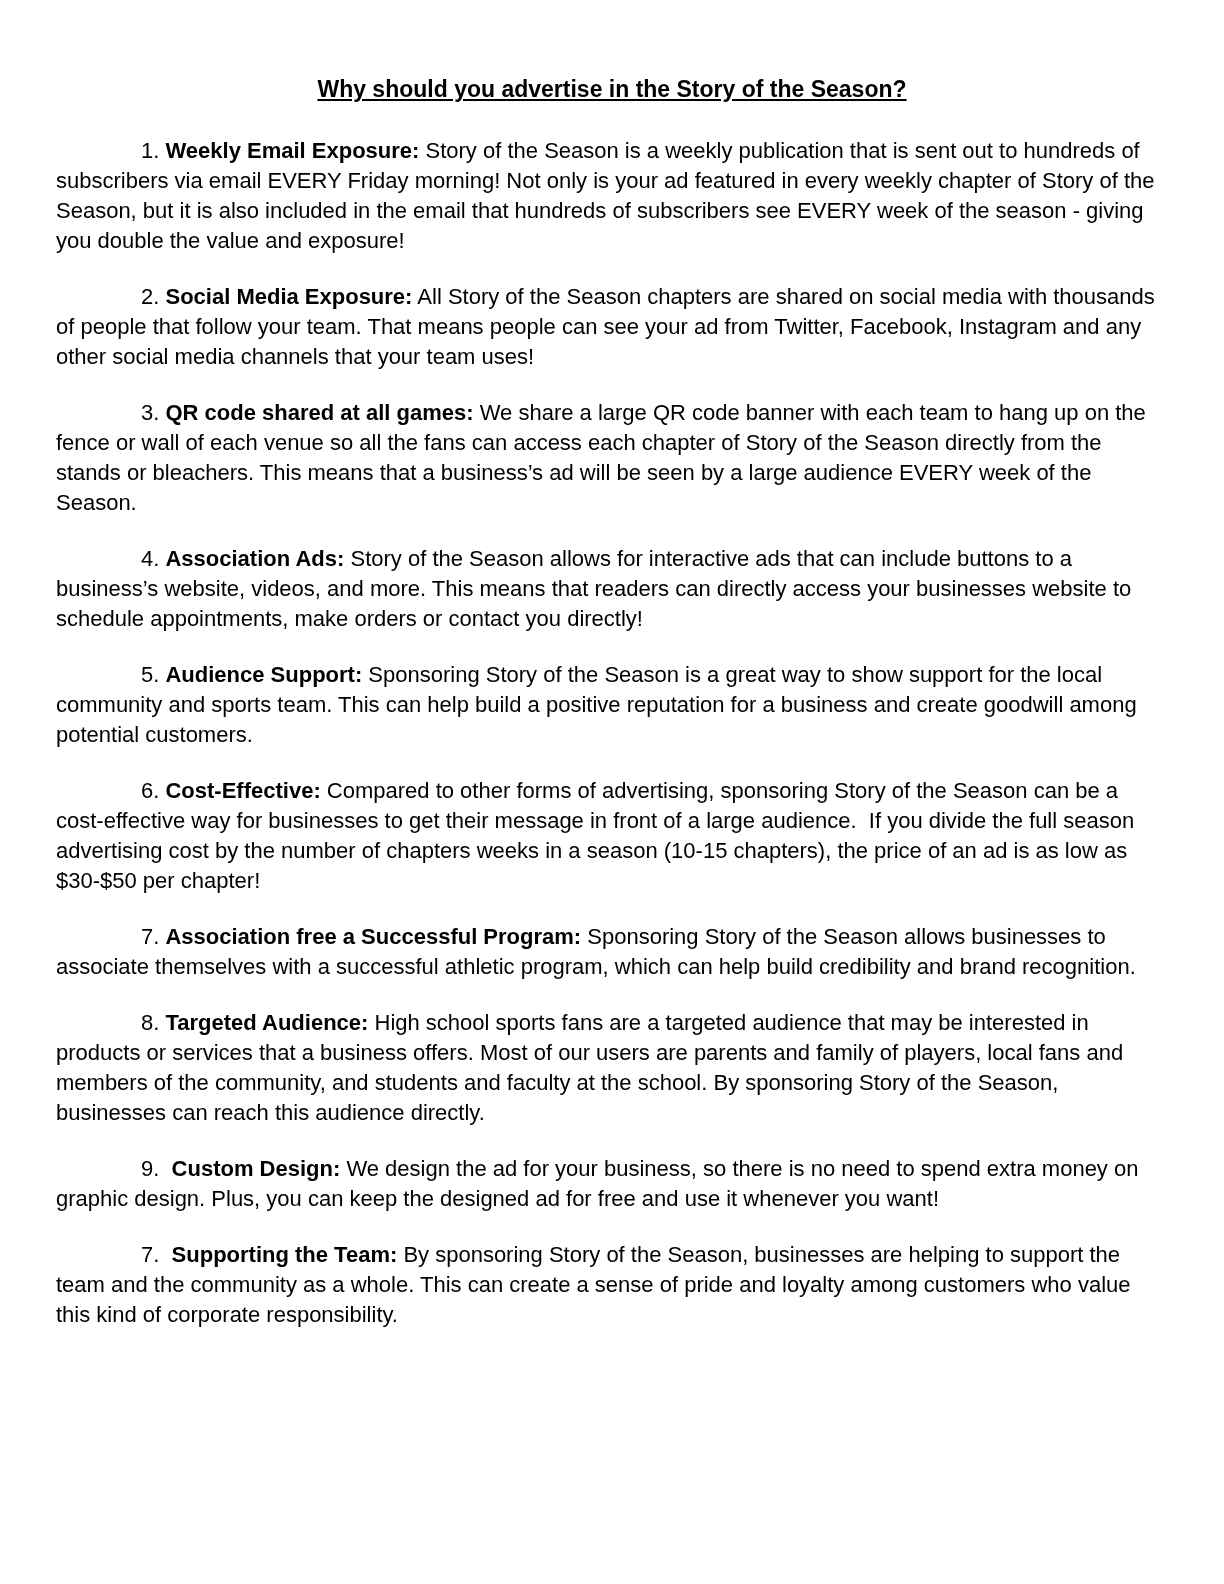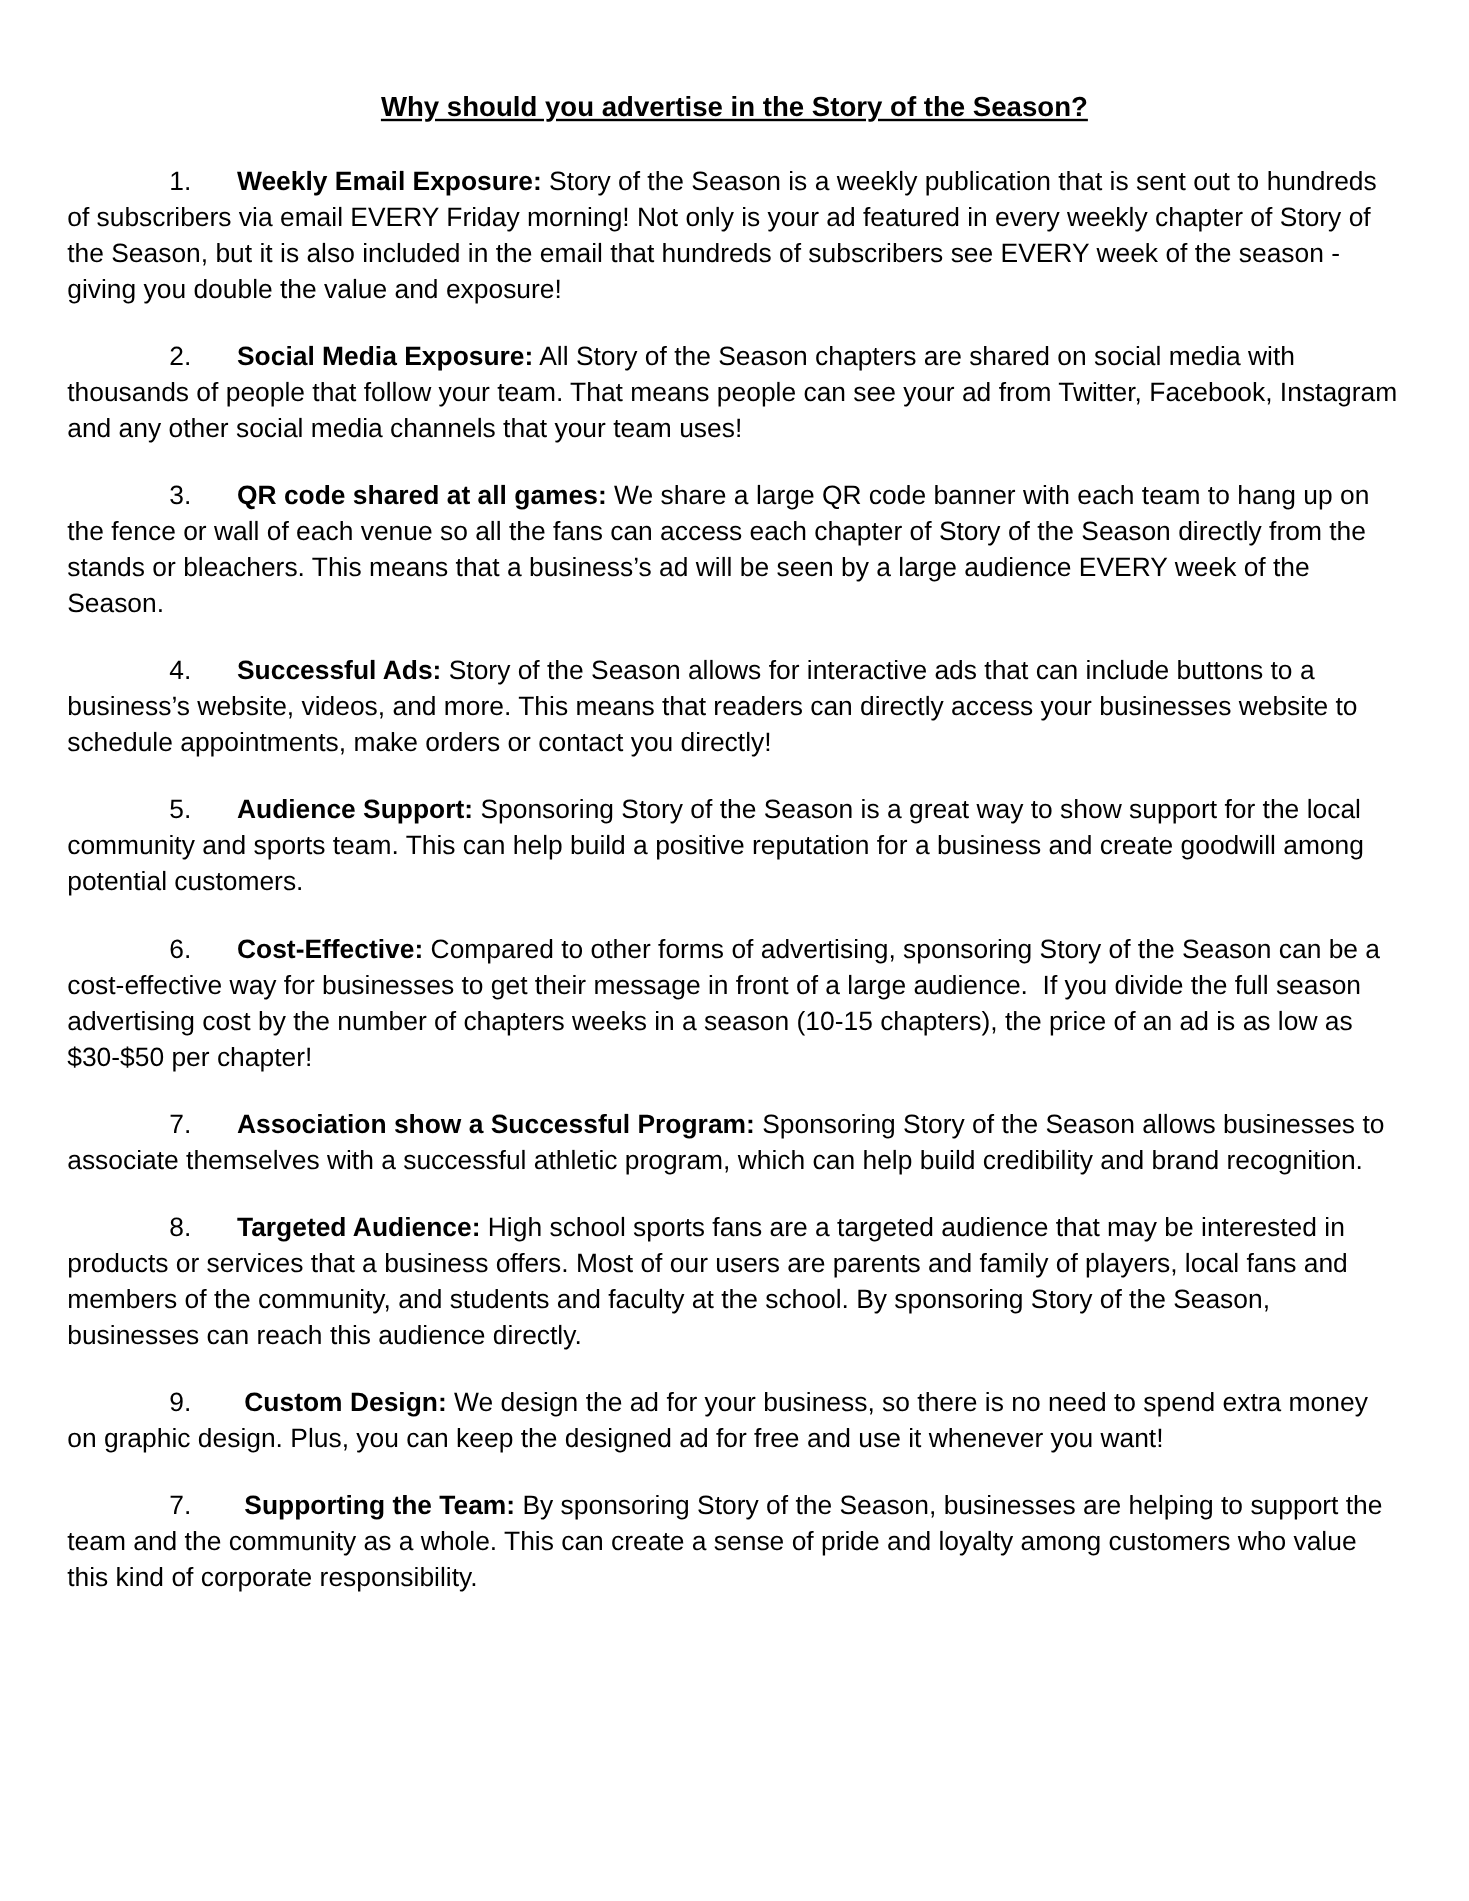--- a/index.html
+++ b/index.html
@@ -29,33 +29,32 @@
   }
   .para {
     margin: 0 0 26px 0;
     white-space: pre-wrap;
   }
   .para.indent {
     text-indent: 85px;
   }
   .run-bold {
     font-weight: bold;
-    margin-left: 32px;
   }
 </style>
 </head>
 <body>
 
 <div class="page">
   <h1 class="doc-title">Why should you advertise in the Story of the Season?</h1>
   <div>
       <p class="para indent"><span class="run">1. </span><span class="run run-bold">Weekly Email Exposure:</span><span class="run"> Story of the Season is a weekly publication that is sent out to hundreds of subscribers via email EVERY Friday morning! Not only is your ad featured in every weekly chapter of Story of the Season, but it is also included in the email that hundreds of subscribers see EVERY week of the season - giving you double the value and exposure!</span></p>
       <p class="para indent"><span class="run">2. </span><span class="run run-bold">Social Media Exposure:</span><span class="run"> All Story of the Season chapters are shared on social media with thousands of people that follow your team. That means people can see your ad from Twitter, Facebook, Instagram and any other social media channels that your team uses!</span></p>
       <p class="para indent"><span class="run">3. </span><span class="run run-bold">QR code shared at all games:</span><span class="run"> We share a large QR code banner with each team to hang up on the fence or wall of each venue so all the fans can access each chapter of Story of the Season directly from the stands or bleachers. This means that a business’s ad will be seen by a large audience EVERY week of the Season.</span></p>
-      <p class="para indent"><span class="run">4. </span><span class="run run-bold">Successful Ads:</span><span class="run"> Story of the Season allows for interactive ads that can include buttons to a business’s website, videos, and more. This means that readers can directly access your businesses website to schedule appointments, make orders or contact you directly!</span></p>
+      <p class="para indent"><span class="run">4. </span><span class="run run-bold">Association Ads:</span><span class="run"> Story of the Season allows for interactive ads that can include buttons to a business’s website, videos, and more. This means that readers can directly access your businesses website to schedule appointments, make orders or contact you directly!</span></p>
       <p class="para indent"><span class="run">5. </span><span class="run run-bold">Audience Support:</span><span class="run"> Sponsoring Story of the Season is a great way to show support for the local community and sports team. This can help build a positive reputation for a business and create goodwill among potential customers.</span></p>
       <p class="para indent"><span class="run">6. </span><span class="run run-bold">Cost-Effective:</span><span class="run"> Compared to other forms of advertising, sponsoring Story of the Season can be a cost-effective way for businesses to get their message in front of a large audience.  If you divide the full season advertising cost by the number of chapters weeks in a season (10-15 chapters), the price of an ad is as low as $30-$50 per chapter!</span></p>
-      <p class="para indent"><span class="run">7. </span><span class="run run-bold">Association show a Successful Program:</span><span class="run"> Sponsoring Story of the Season allows businesses to associate themselves with a successful athletic program, which can help build credibility and brand recognition.</span></p>
+      <p class="para indent"><span class="run">7. </span><span class="run run-bold">Association free a Successful Program:</span><span class="run"> Sponsoring Story of the Season allows businesses to associate themselves with a successful athletic program, which can help build credibility and brand recognition.</span></p>
       <p class="para indent"><span class="run">8. </span><span class="run run-bold">Targeted Audience:</span><span class="run"> High school sports fans are a targeted audience that may be interested in products or services that a business offers. Most of our users are parents and family of players, local fans and members of the community, and students and faculty at the school. By sponsoring Story of the Season, businesses can reach this audience directly.</span></p>
       <p class="para indent"><span class="run">9.  </span><span class="run run-bold">Custom Design:</span><span class="run"> We design the ad for your business, so there is no need to spend extra money on graphic design. Plus, you can keep the designed ad for free and use it whenever you want!</span></p>
       <p class="para indent"><span class="run">7.  </span><span class="run run-bold">Supporting the Team:</span><span class="run"> By sponsoring Story of the Season, businesses are helping to support the team and the community as a whole. This can create a sense of pride and loyalty among customers who value this kind of corporate responsibility.</span></p>
     </div>
 </div>
 
 </body></html>

